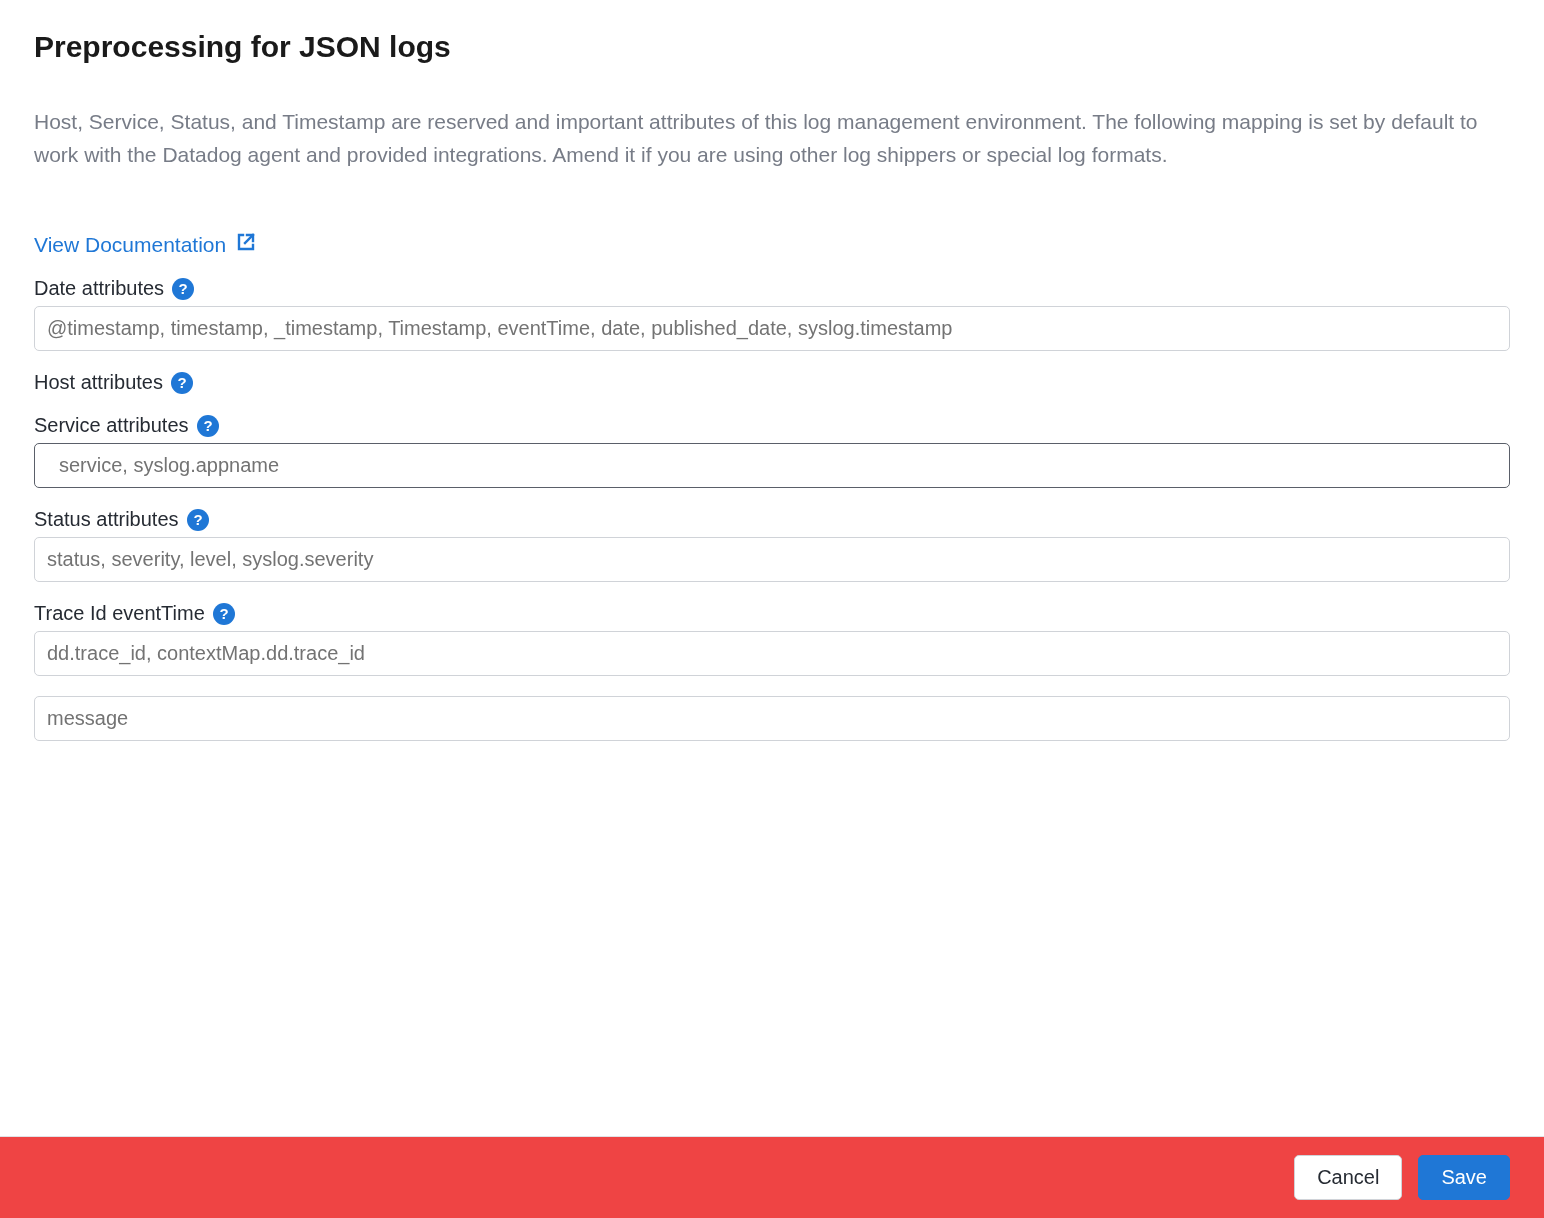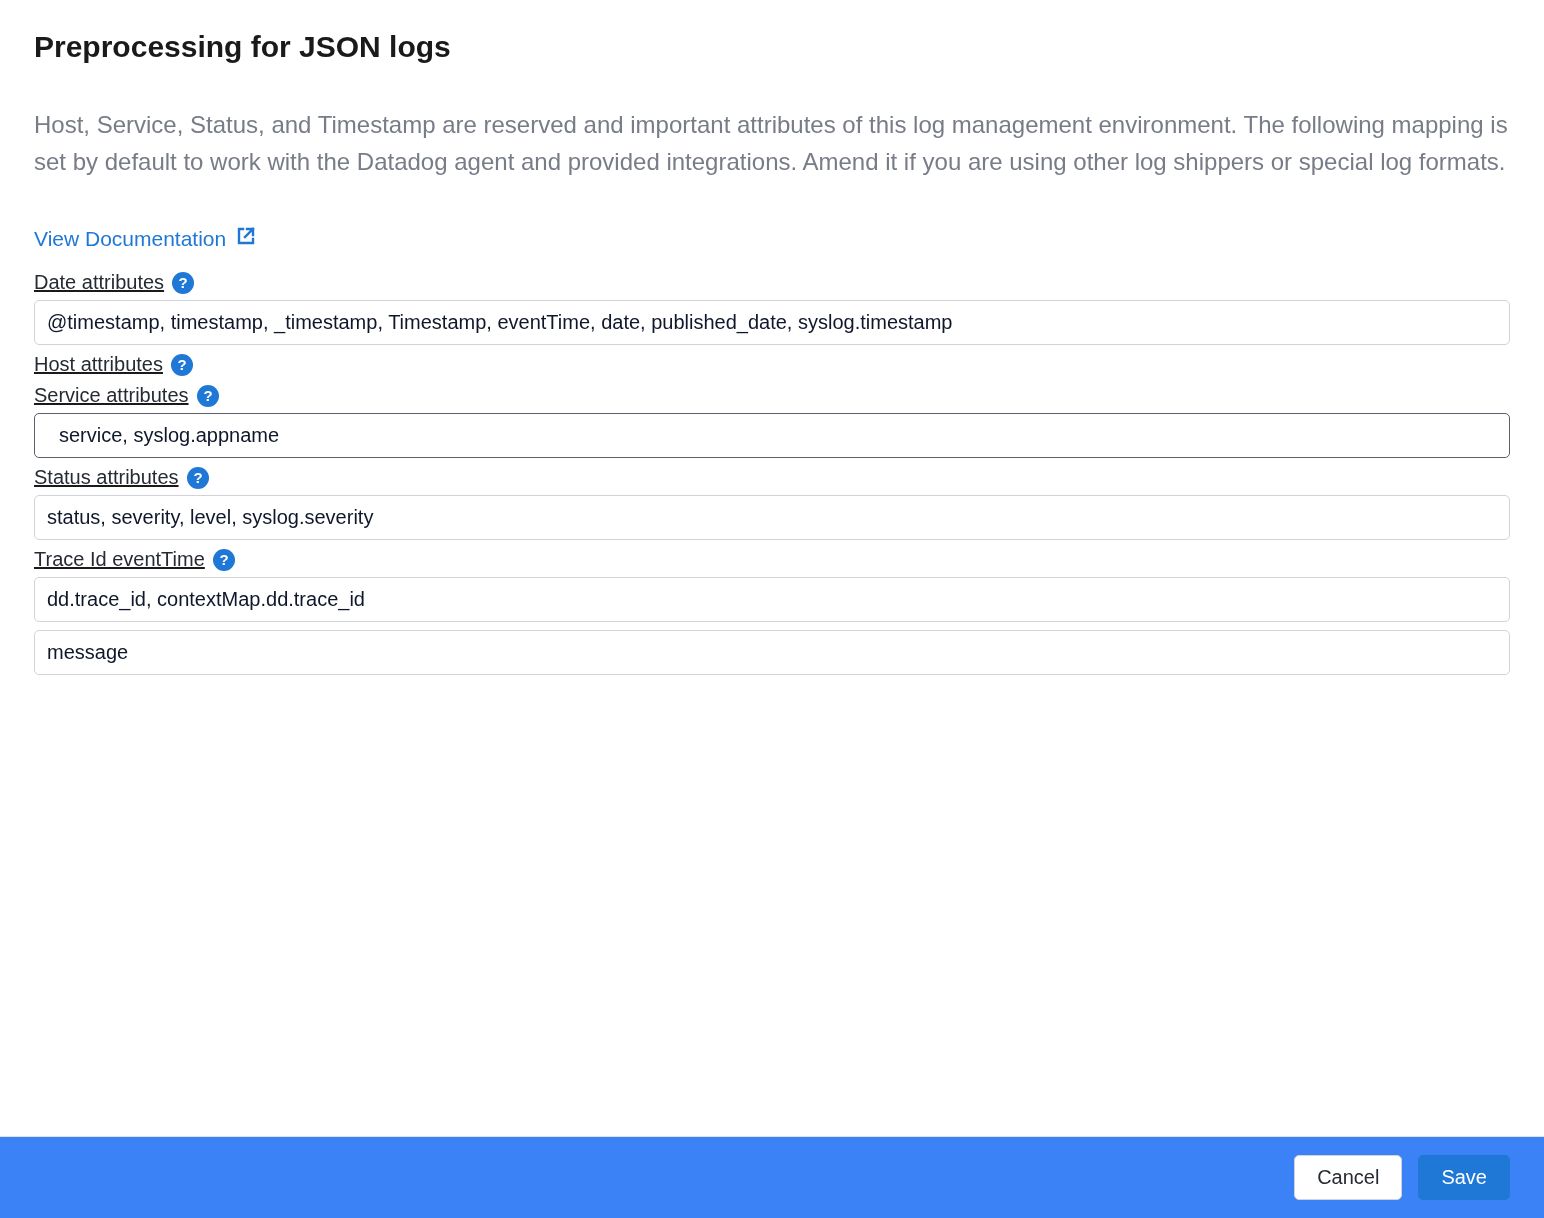--- a/index.html
+++ b/index.html
@@ -18,61 +18,60 @@
     .container {
       padding: 30px 34px 0 34px;
     }
     .page-title {
       font-size: 30px;
       font-weight: 600;
       color: #1a1a1a;
       margin-bottom: 42px;
     }
     .description {
-      font-size: 24px;
+      font-size: 21px;
       line-height: 1.55;
       color: #777c87;
-      margin-bottom: 3px;
+      margin-bottom: 18px;
     }
     .doc-link {
       display: inline-flex;
       align-items: center;
       font-size: 21px;
       color: #1f77d6;
       text-decoration: none;
       cursor: pointer;
       margin-bottom: 18px;
       margin-top: 41px;
     }
     .doc-link svg {
       margin-left: 8px;
     }
     .field-group {
-      margin-bottom: 8px;
-      text-decoration: underline;
+      margin-bottom: 20px;
     }
     .field-label {
       display: flex;
       align-items: center;
       font-size: 20px;
       color: #262b33;
       margin-bottom: 6px;
     }
     .help-icon {
       display: inline-flex;
       align-items: center;
       justify-content: center;
       margin-left: 8px;
       cursor: pointer;
     }
     .field-input {
       width: 100%;
       padding: 10px 12px;
       font-size: 20px;
-      color: #0f172a;
+      color: #737373;
       border: 1px solid #d0d3d8;
       border-radius: 5px;
       background: #ffffff;
       outline: none;
       font-family: inherit;
     }
     .field-input.highlighted {
       background: #eaf3fb;
       border-color: #6bb0e8;
     }
@@ -83,21 +82,21 @@
     .footer {
       position: absolute;
       bottom: 0;
       left: 0;
       right: 0;
       border-top: 1px solid #e0e2e6;
       padding: 18px 34px 18px 0;
       display: flex;
       justify-content: flex-end;
       gap: 16px;
-      background: #3b82f6;
+      background: #ef4444;
     }
     .btn {
       padding: 10px 22px;
       font-size: 20px;
       border-radius: 5px;
       cursor: pointer;
       font-family: inherit;
       border: 1px solid transparent;
     }
     .btn-cancel {

